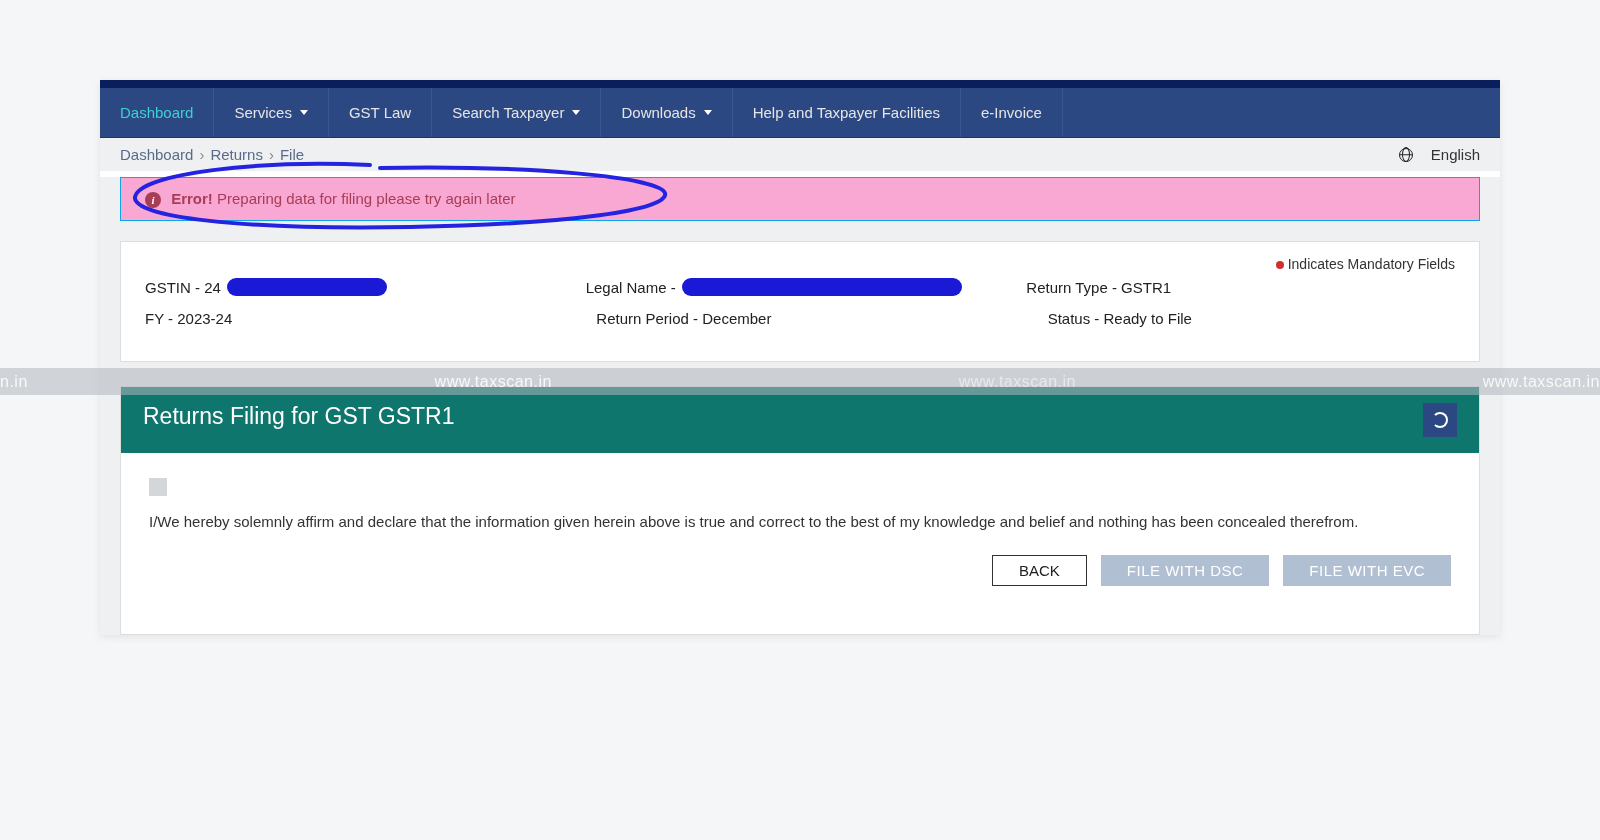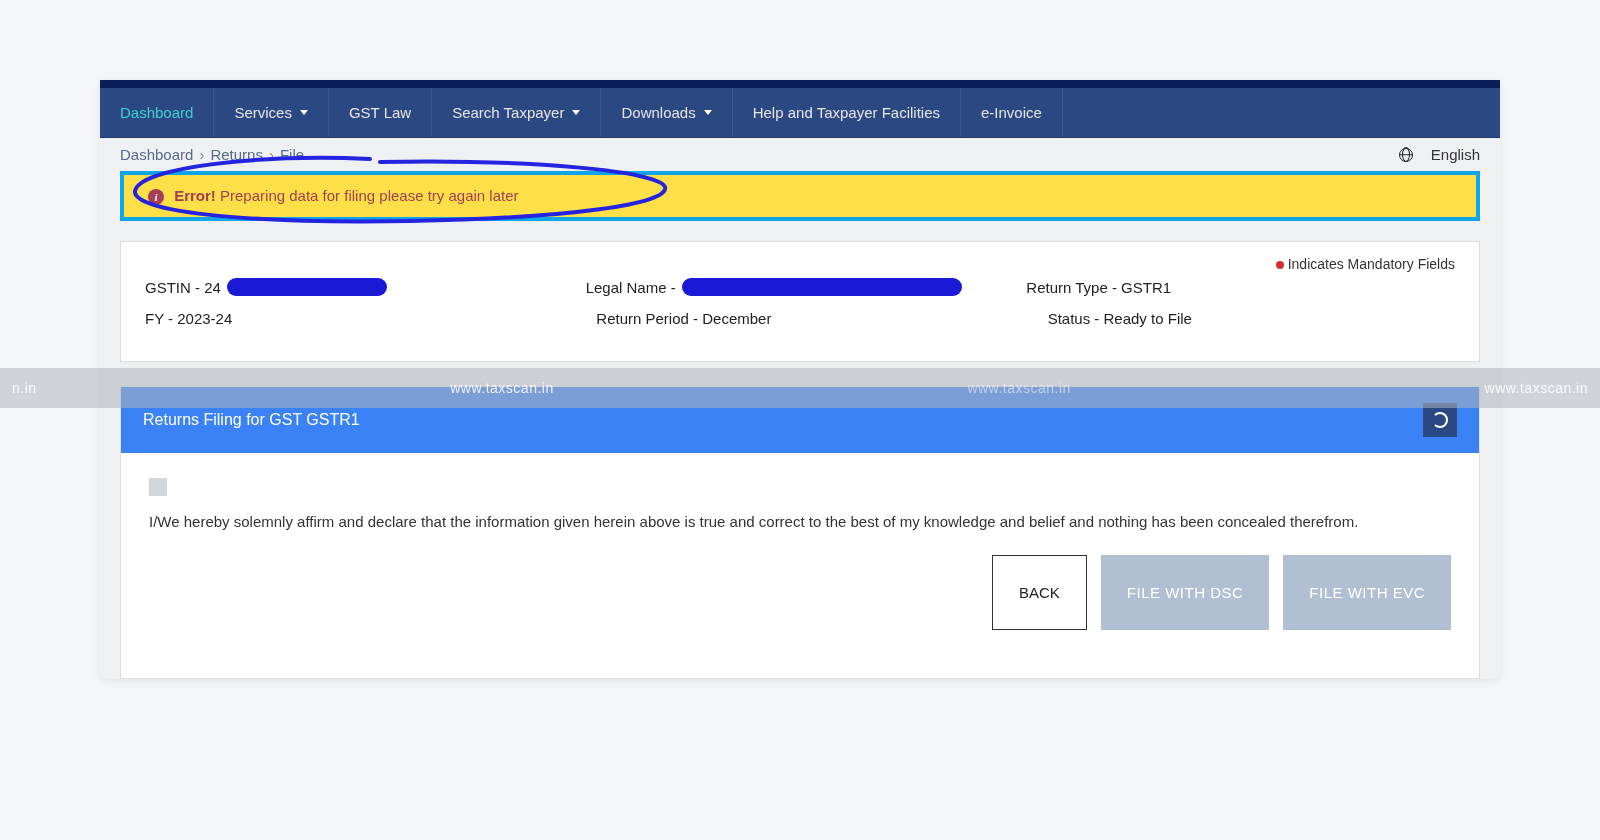--- a/index.html
+++ b/index.html
@@ -69,27 +69,28 @@
     }
     .globe-icon::before {
       content: ''; position: absolute; top: -1.5px; bottom: -1.5px; left: 50%; width: 6px; border: 1.5px solid #222; border-radius: 50%; transform: translateX(-50%);
     }
     .alert-wrap {
       padding: 0 20px 10px 20px;
       background: #eef0f2;
       position: relative;
     }
     .alert {
-      background: #fde047;
-      border: 4px solid #0ea5e9;
+      background: #f9a8d4;
+      border: 1px solid #0ea5e9;
       padding: 12px 24px;
       color: #a83d56;
       font-size: 15px;
       position: relative;
       z-index: 1;
+      margin-top: 6px;
     }
     .alert strong { font-weight: bold; }
     .info-circle {
       display: inline-flex; width: 16px; height: 16px; border-radius: 50%;
       background: #a83d56; color: #fff; font-size: 11px; font-weight: bold;
       align-items: center; justify-content: center; margin-right: 6px;
       font-family: Georgia, serif; font-style: italic;
     }
     .circle-annotation {
       position: absolute;
@@ -137,26 +138,25 @@
       position: relative;
     }
     .redact.r1 { width: 160px; }
     .redact.r2 { width: 280px; }
     .returns-panel {
       margin-top: 24px;
       border: 1px solid #ddd;
       background: #fff;
     }
     .returns-header {
-      background: #3b82f6;
+      background: #0f766e;
       color: #fff;
       padding: 16px 22px;
-      font-size: 16px;
-      display: flex;
-      align-items: center;
+      font-size: 23px;
+      display: flex;
       justify-content: space-between;
     }
     .refresh-btn {
       width: 34px; height: 34px;
       background: #2c4882;
       display: flex; align-items: center; justify-content: center;
       cursor: pointer;
     }
     .refresh-icon {
       width: 16px; height: 16px;
@@ -170,36 +170,36 @@
       font-size: 15px;
       color: #333;
       line-height: 1.55;
     }
     .affirm-row { display: flex; gap: 14px; margin-bottom: 22px; flex-direction: column; }
     .affirm-checkbox {
       width: 18px; height: 18px; background: #d4d7da; flex-shrink: 0; margin-top: 3px;
     }
     .btn-row { display: flex; justify-content: flex-end; gap: 14px; margin-bottom: 26px; }
     .btn {
-      padding: 28px 26px; font-size: 15px; font-weight: 500; cursor: pointer;
+      padding: 6px 26px; font-size: 15px; font-weight: 500; cursor: pointer;
     }
     .btn-back { background: #fff; border: 1px solid #333; color: #222; }
     .btn-file { background: #b0bfd2; border: none; color: #fff; letter-spacing: 0.5px; }
     .dsc-steps { font-size: 18px; font-weight: bold; color: #222; }
     .watermark-strip {
       position: fixed;
       left: 0; right: 0;
       top: 368px;
-      height: 40px;
+      height: 27px;
       background: rgba(176,182,190,0.55);
       display: flex;
       align-items: center;
       justify-content: space-between;
-      padding: 0 12px;
-      font-size: 14px;
+      padding: 0 0;
+      font-size: 16px;
       color: rgba(255,255,255,0.85);
       letter-spacing: 0.5px;
       z-index: 50;
       pointer-events: none;
       overflow: hidden;
     }
     .watermark-strip span { white-space: nowrap; }
   </style>
 </head>
 <body>

